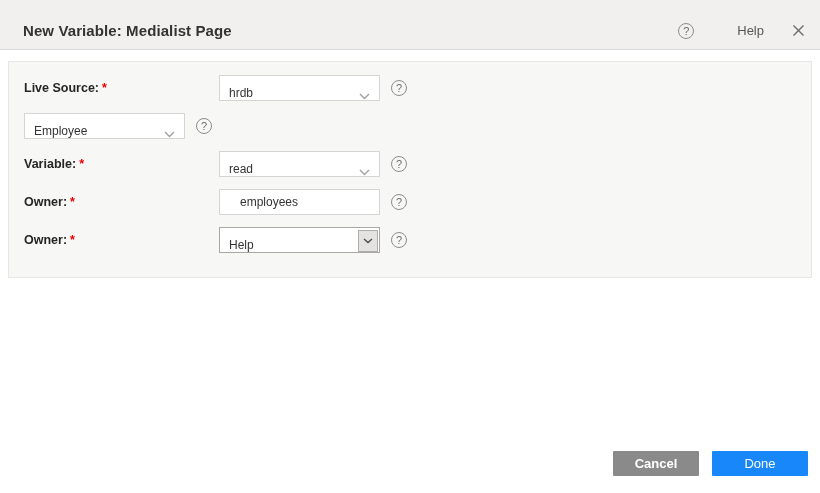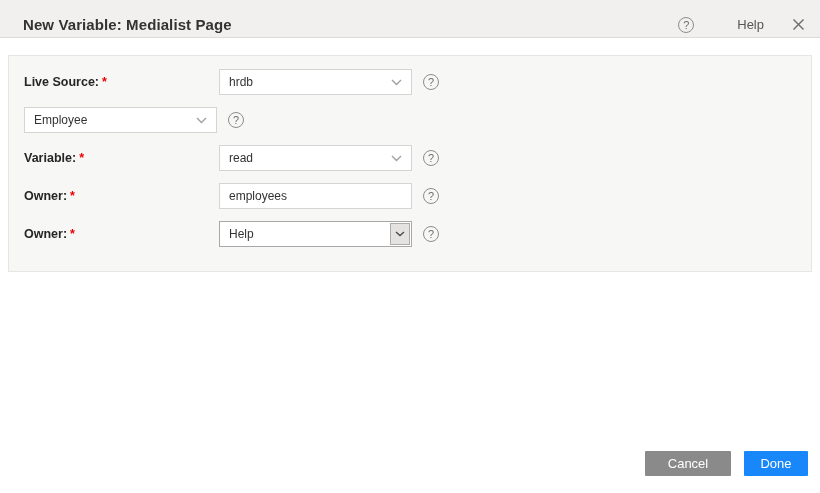--- a/index.html
+++ b/index.html
@@ -6,21 +6,21 @@
   html, body { width: 820px; height: 493px; }
   body {
     font-family: "Liberation Sans", sans-serif;
     background: #ffffff;
     position: relative;
     overflow: hidden;
   }
 
   
   .header {
-    height: 38px;
+    height: 50px;
     background: #f1f0ef;
     border-bottom: 1px solid #dcdbda;
     display: flex;
     align-items: center;
     padding: 12px 14px 0 23px;
   }
   .header-title {
     font-size: 15px;
     font-weight: bold;
     color: #333333;
@@ -60,21 +60,21 @@
     display: flex;
     align-items: center;
     justify-content: center;
     cursor: pointer;
   }
 
   
   .panel {
     position: absolute;
     left: 8px;
-    top: 55px;
+    top: 61px;
     width: 804px;
     height: 217px;
     background: #f7f7f6;
     border: 1px solid #e7e6e5;
     padding: 13px 0 0 15px;
   }
   .form-row {
     display: flex;
     align-items: center;
     height: 26px;
@@ -85,36 +85,36 @@
     font-size: 12.5px;
     font-weight: bold;
     color: #262626;
   }
   .req {
     color: #eb0000;
     margin-left: 3px;
     font-weight: bold;
   }
   .field-box {
-    width: 193px;
+    width: 161px;
     height: 26px;
     background: #ffffff;
     border: 1px solid #d6d5d4;
     display: flex;
-    align-items: center;
+    align-items: flex-end;
     font-size: 12px;
     color: #333333;
   }
   .dropdown {
     justify-content: space-between;
     padding: 0 9px 0 9px;
     cursor: pointer;
   }
   .text-input {
-    padding: 0 9px;
+    padding: 0 20px;
     font-family: "Liberation Sans", sans-serif;
     font-size: 12px;
     color: #333333;
     outline: none;
   }
   .native-select {
     border: 1px solid #a9a8a7;
     justify-content: space-between;
     padding: 0 0 0 9px;
     cursor: pointer;
@@ -144,22 +144,22 @@
   .btn {
     height: 25px;
     border: none;
     font-family: "Liberation Sans", sans-serif;
     font-size: 13px;
     color: #ffffff;
     border-radius: 1px;
     cursor: pointer;
     text-align: center;
   }
-  .btn-cancel { width: 86px; background: #8a8a8a; }
-  .btn-done   { width: 64px; background: #1787fa; }
+  .btn-cancel { width: 86px; background: #8a8a8a; font-weight: bold; }
+  .btn-done   { width: 96px; background: #1787fa; }
 </style>
 </head>
 <body>
 
 <div class="header">
   <div class="header-title">New Variable: Medialist Page</div>
   <div class="header-right">
     <div class="help-link">
       <span class="q-circle">?</span>
       <span class="help-text">Help</span>

